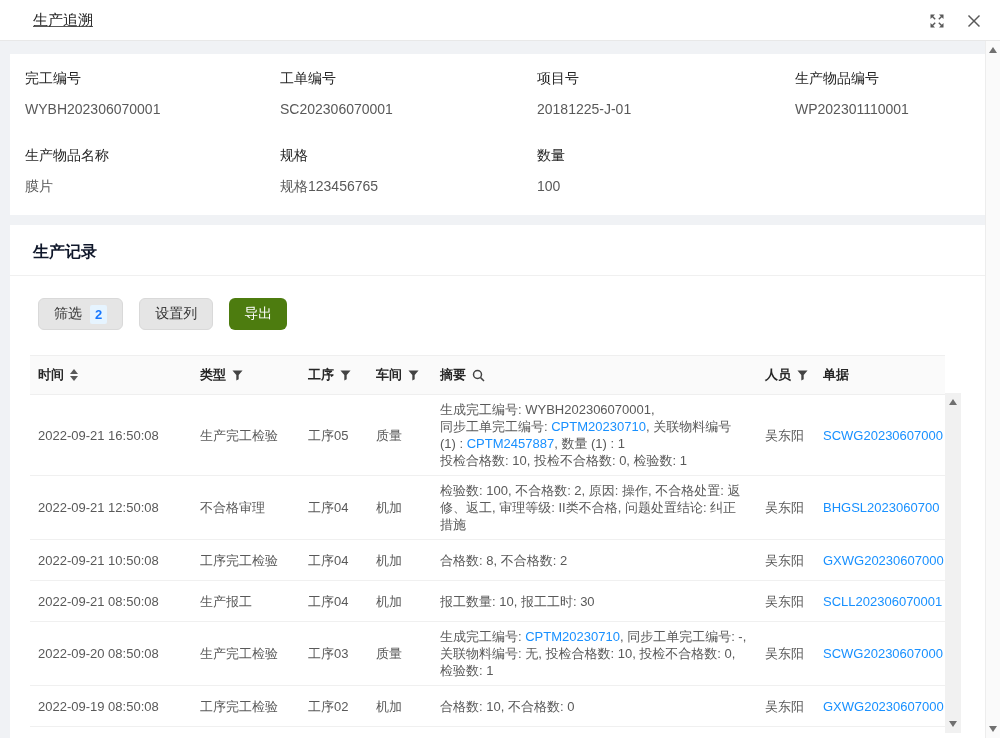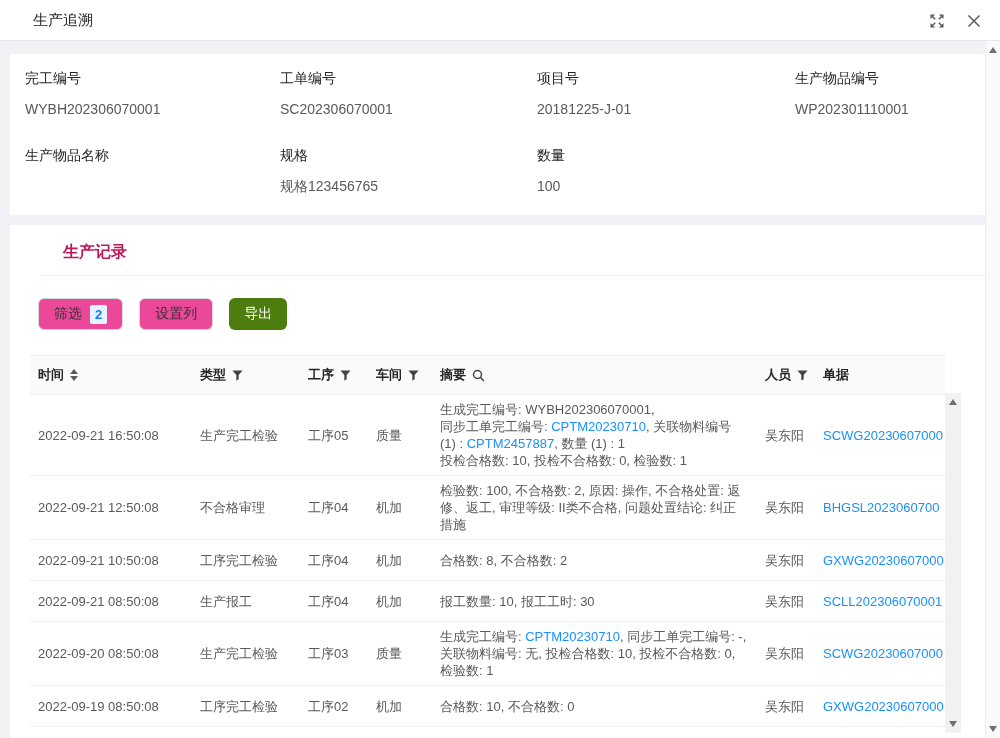--- a/index.html
+++ b/index.html
@@ -11,21 +11,21 @@
     color:#595959;
     font-size:14px;
   }
   a { text-decoration:none; cursor:pointer; }
   .link { color:#1890ff; }
 
   
   .modal-header {
     position:absolute; top:0; left:0; width:1000px; height:41px;
     background:#fff; border-bottom:1px solid #e8e8e8;
-    display:flex; align-items:center;
+    display:flex; align-items:center;text-decoration:underline;
   }
   .modal-title { margin-left:33px; font-size:15px; color:#262626; }
   .header-actions { position:absolute; right:18px; top:0; height:41px; display:flex; align-items:center; gap:20px; }
   .icon-btn { width:17px; height:17px; cursor:pointer; display:inline-flex; align-items:center; justify-content:center; }
   .icon-btn svg { display:block; }
 
   
   .outer-scrollbar {
     position:absolute; top:41px; right:0; width:15px; height:697px;
     background:#fafafa; border-left:1px solid #ededed;
@@ -44,28 +44,28 @@
   .info-label { color:#262626; margin-bottom:13px; }
   .info-value { color:#595959; }
 
   
   .records-card {
     position:absolute; left:10px; top:225px; width:975px; height:513px;
     background:#fff; overflow:hidden;
   }
   .records-heading {
     padding:17px 24px 12px 23px; border-bottom:1px solid #f0f0f0;
-    font-size:16px; font-weight:600; color:#be185d;margin-left:30px;
+    font-size:16px; font-weight:600; color:#0f172a;
   }
   .toolbar {
     position:absolute; left:0; top:73px; width:975px; height:32px; margin-top:0;
     padding:0 25px 0 28px; display:flex; align-items:center;
   }
   .btn {
-    height:32px; padding:8px 15px; background:#ec4899;
+    height:32px; padding:8px 15px; background:#e5e5e5;
     border:1px solid #d9d9d9; border-radius:6px;
     font-size:14px; color:#333; cursor:pointer;
     display:inline-flex; align-items:center;
     font-family:inherit;
   }
   .btn + .btn { margin-left:16px;text-align:right; }
   .filter-badge {
     margin-left:8px; background:#e6f4ff; color:#1677ff; font-weight:700;
     font-size:13px; line-height:19px; padding:0 5px; border-radius:2px;
   }
@@ -144,20 +144,21 @@
     <div class="info-field">
       <div class="info-label">项目号</div>
       <div class="info-value">20181225-J-01</div>
     </div>
     <div class="info-field">
       <div class="info-label">生产物品编号</div>
       <div class="info-value">WP202301110001</div>
     </div>
     <div class="info-field">
       <div class="info-label">生产物品名称</div>
+      <div class="info-value">膜片</div>
     </div>
     <div class="info-field">
       <div class="info-label">规格</div>
       <div class="info-value">规格123456765</div>
     </div>
     <div class="info-field">
       <div class="info-label">数量</div>
       <div class="info-value">100</div>
     </div>
   </div>

